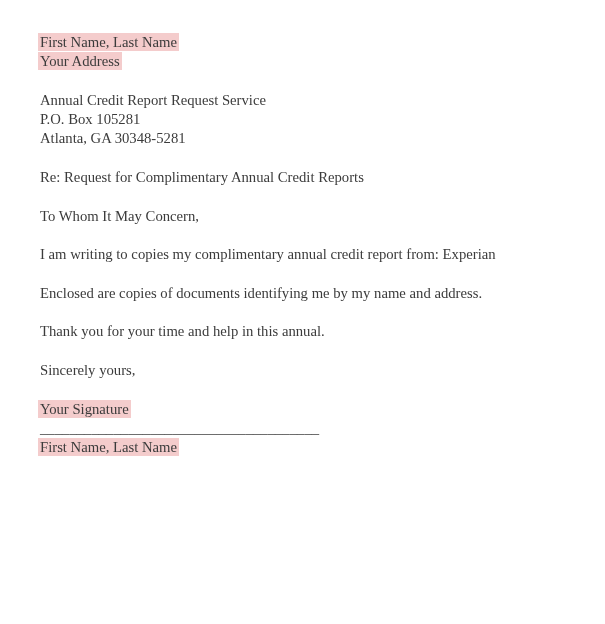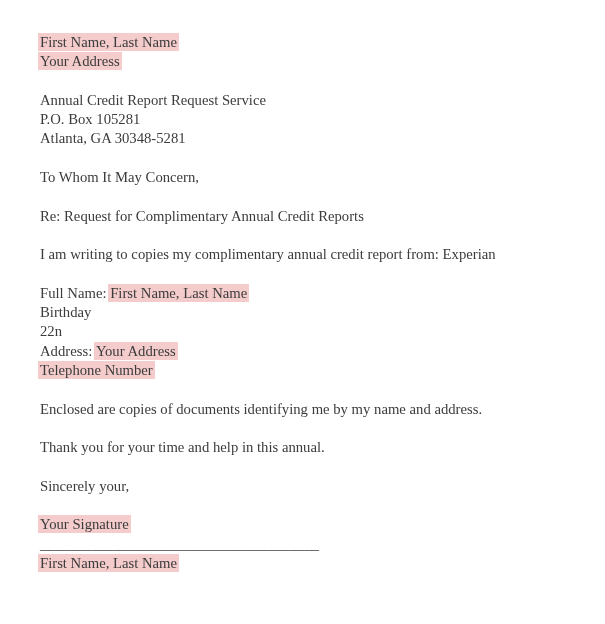--- a/index.html
+++ b/index.html
@@ -47,39 +47,32 @@
     <div class="line"><span class="hl">Your Address</span></div>
   </div>
 
   <div class="para">
     <div class="line">Annual Credit Report Request Service</div>
     <div class="line">P.O. Box 105281</div>
     <div class="line">Atlanta, GA 30348-5281</div>
   </div>
 
 
+  <p class="para line">Re: Request for Complimentary Annual Credit Reports</p>
+
   <p class="para line">To Whom It May Concern,</p>
-
-  <p class="para line">Re: Request for Complimentary Annual Credit Reports</p>
 
   <p class="para line">I am writing to copies my complimentary annual credit report from: Experian</p>
 
-  <div class="para">
-    <div class="line"><span>Full Name: </span><span class="hl">First Name, Last Name</span></div>
-    <div class="line">Birthday</div>
-    <div class="line">22n</div>
-    <div class="line"><span>Address: </span><span class="hl">Your Address</span></div>
-    <div class="line"><span class="hl">Telephone Number</span></div>
-  </div>
 
   <p class="para line">Enclosed are copies of documents identifying me by my name and address.</p>
 
   <p class="para line">Thank you for your time and help in this annual.</p>
 
-  <p class="para line">Sincerely your,</p>
+  <p class="para line">Sincerely yours,</p>
 
   <div class="para">
     <div class="line"><span class="hl">Your Signature</span></div>
     <div class="line sig-rule">______________________________________</div>
     <div class="line"><span class="hl">First Name, Last Name</span></div>
   </div>
 
 </div>
 
 </body></html>

